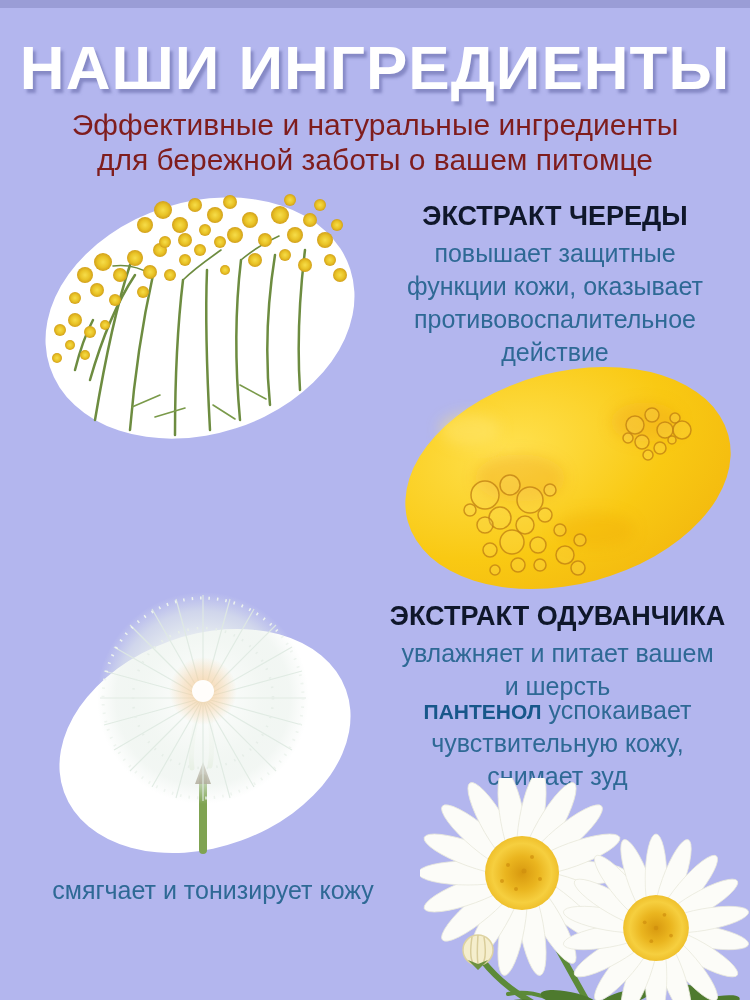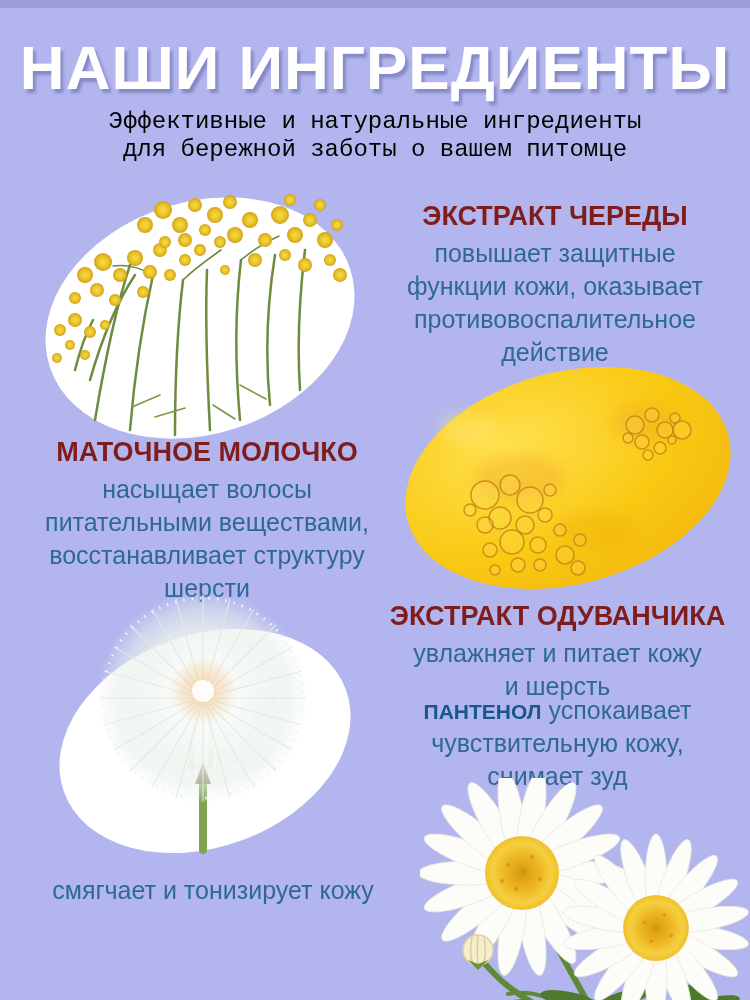--- a/index.html
+++ b/index.html
@@ -10,27 +10,26 @@
   }
   .abs{position:absolute;}
   .page-title{
     left:0;top:24px;width:750px;text-align:center;
     font-size:62px;font-weight:800;letter-spacing:1px;color:#ffffff;
     text-shadow:3px 4px 3px rgba(97,100,164,0.55);
     white-space:nowrap;
   }
   .page-subtitle{
     left:0;top:100px;width:750px;text-align:center;
-    font-size:24px;line-height:1.15;color:#000000;font-weight:400;
+    font-size:30px;line-height:1.15;color:#7f1d1d;font-weight:400;
     white-space:pre-line;
-    font-family:Liberation Mono, monospace;
   }
   .section{text-align:center;}
   .sec-heading{
-    margin:0 0 4px 0;font-size:27px;font-weight:700;color:#7f1d1d;
+    margin:0 0 4px 0;font-size:27px;font-weight:700;color:#0f172a;
     line-height:1.22;white-space:pre-line;
   }
   .sec-body{
     margin:0;font-size:25px;color:#2e6995;line-height:1.32;
     white-space:pre-line;font-weight:400;
   }
   .inline-heading{font-size:21px;font-weight:700;color:#17578a;}
   .sec-chereda{left:390px;top:192px;width:330px;}
   .sec-molochko{left:18px;top:428px;width:378px;}
   .sec-oduvanchik{left:385px;top:592px;width:345px;}
@@ -184,27 +183,20 @@
           <circle cx="260" cy="88" r="6"></circle>
           <circle cx="275" cy="58" r="5"></circle>
         <circle cx="228" cy="78" r="5"></circle>
           <circle cx="272" cy="80" r="4"></circle>
           <circle cx="248" cy="95" r="5"></circle>
         <circle cx="282" cy="70" r="9"></circle>
       </g>
     </svg>
   </div>
 
-  <div class="abs section sec-molochko">
-    <h2 class="sec-heading">МАТОЧНОЕ МОЛОЧКО</h2>
-    <p class="sec-body">насыщает волосы
-питательными веществами,
-восстанавливает структуру
-шерсти</p>
-  </div>
 
   <div class="abs img-dandelion">
     <svg width="320" height="285" viewBox="0 0 320 285">
       <defs>
         <radialGradient id="fluffG">
           <stop offset="0%" stop-color="#ffffff" stop-opacity="0.97"></stop>
           <stop offset="55%" stop-color="#f1f6f2" stop-opacity="0.88"></stop>
           <stop offset="82%" stop-color="#e8f0ea" stop-opacity="0.55"></stop>
           <stop offset="100%" stop-color="#e8f0ea" stop-opacity="0"></stop>
         </radialGradient>
@@ -250,21 +242,21 @@
       </g>
       <circle cx="163" cy="112" r="100" fill="none" stroke="#eef4ef" stroke-width="3" stroke-dasharray="1.5,7"></circle>
       <circle cx="163" cy="112" r="70" fill="none" stroke="#e6eee8" stroke-width="2.5" stroke-dasharray="1.5,8"></circle>
       <circle cx="163" cy="105" r="34" fill="url(#peachG)"></circle>
       <circle cx="163" cy="105" r="11" fill="#ffffff" opacity="0.95"></circle>
     </svg>
   </div>
 
   <div class="abs section sec-oduvanchik">
     <h2 class="sec-heading">ЭКСТРАКТ ОДУВАНЧИКА</h2>
-    <p class="sec-body">увлажняет и питает кожу
+    <p class="sec-body">увлажняет и питает вашем
 и шерсть</p>
   </div>
 
   <div class="abs section sec-pantenol">
     <p class="sec-body"><span class="inline-heading">ПАНТЕНОЛ</span><span> успокаивает
 чувствительную кожу,
 снимает зуд</span></p>
   </div>
 
   <div class="abs section sec-romashka">

